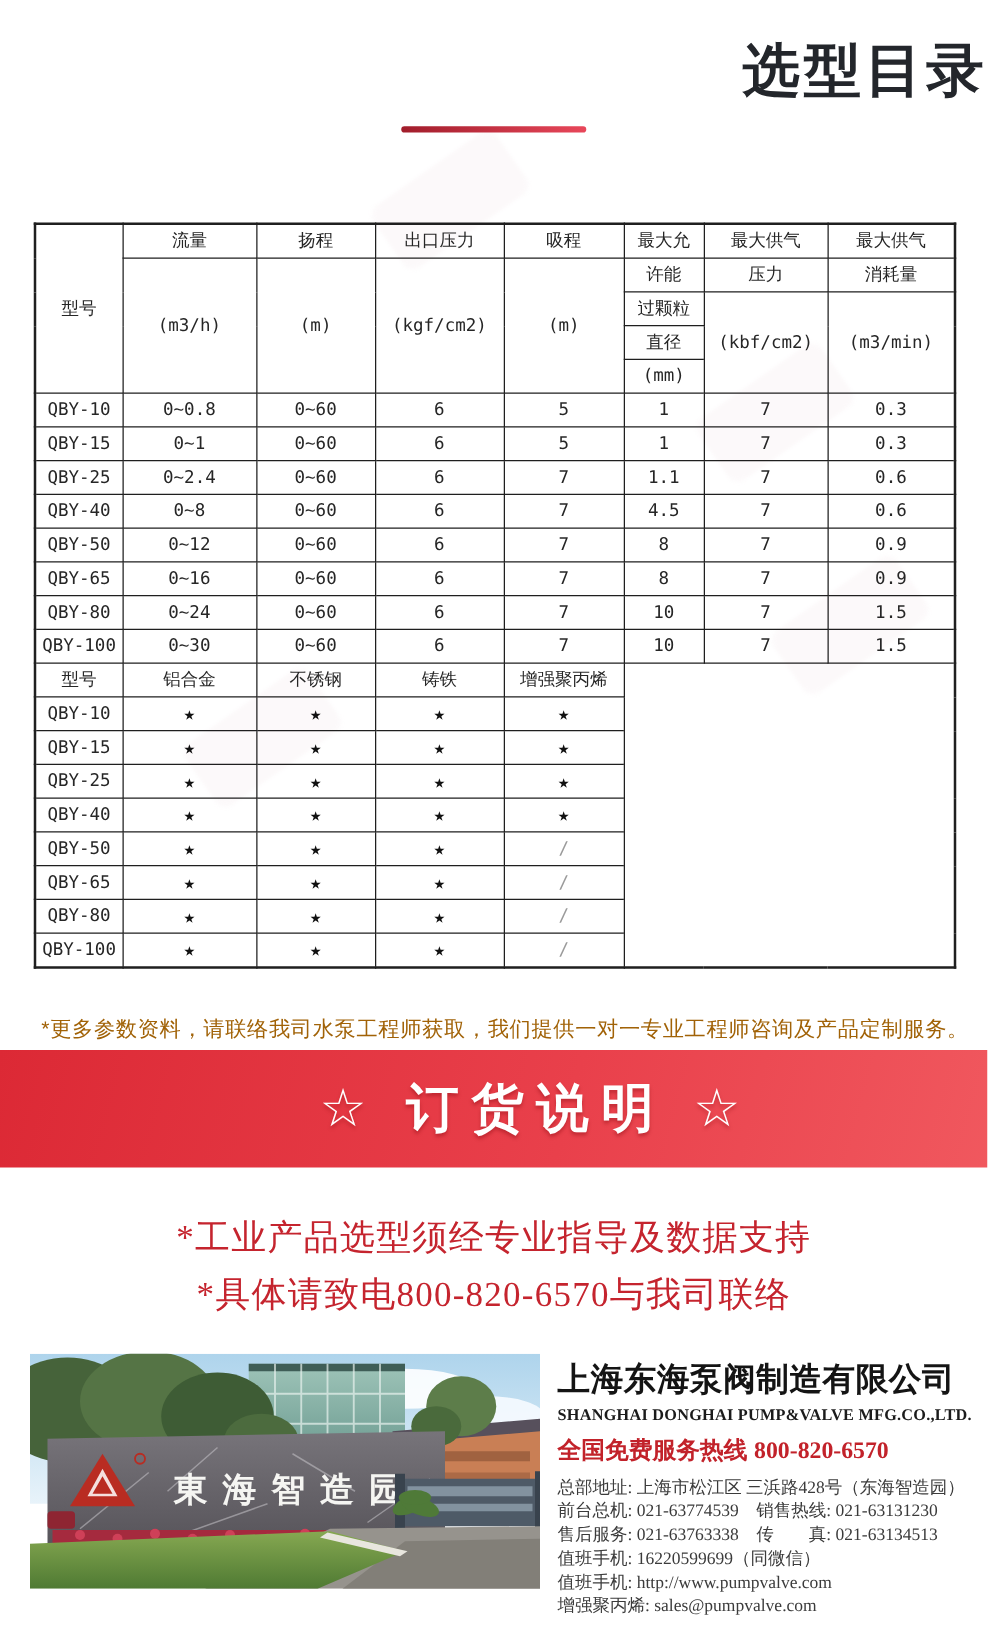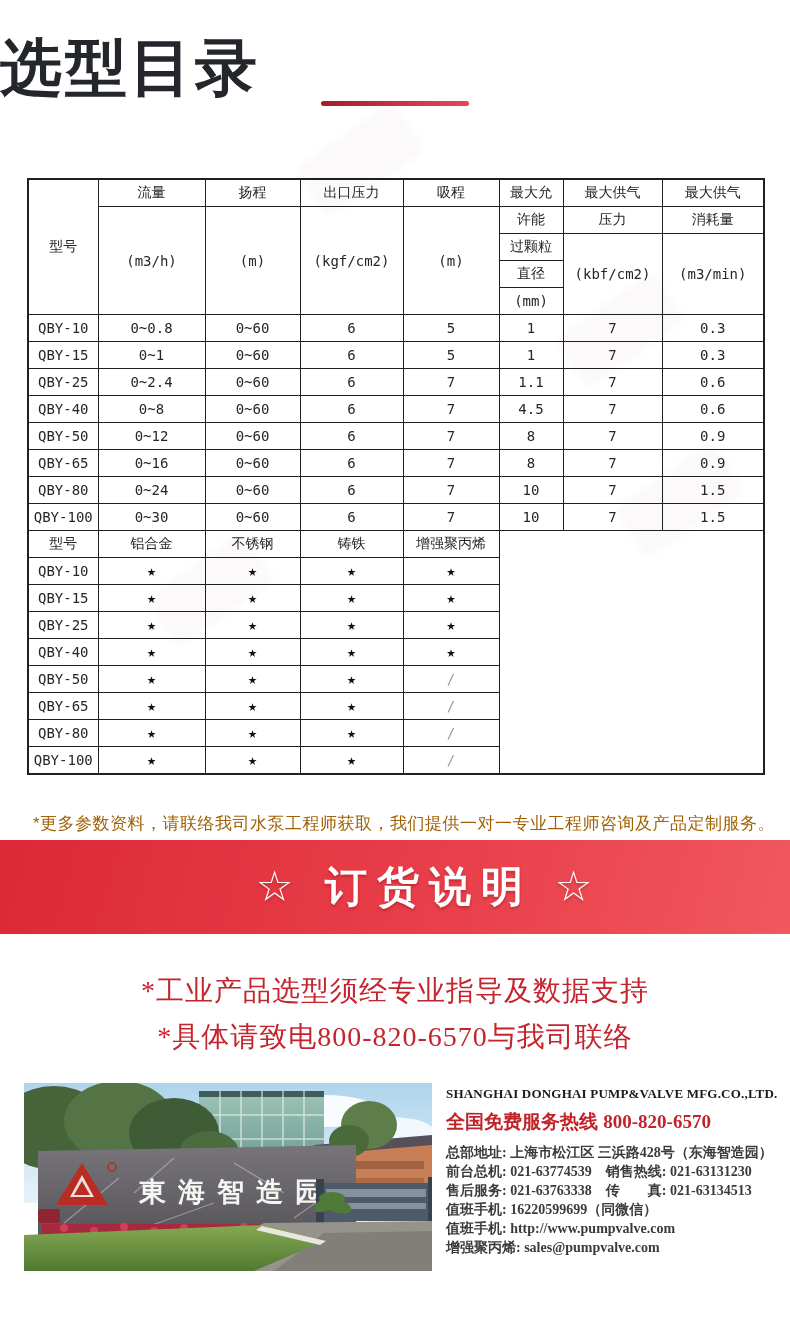--- a/index.html
+++ b/index.html
@@ -4,22 +4,22 @@
 <style>
   html,body{margin:0;padding:0;background:#ffffff;}
   #page{position:relative;width:790px;height:1317px;margin:0 auto;background:#fff;overflow:hidden;
         font-family:"Liberation Sans","DejaVu Sans",sans-serif;color:#262626;}
 
   
   .wm{position:absolute;width:120px;height:60px;transform:rotate(-35deg);
       background:rgba(210,160,165,0.06);border-radius:10px;filter:blur(2px);pointer-events:none;}
 
   
-  .page-title{position:absolute;top:26px;left:0;width:100%;text-align:left;
-              font-size:62px;font-weight:bold;letter-spacing:3px;color:#23262b;}
+  .page-title{position:absolute;top:26px;left:0;width:100%;text-align:right;
+              font-size:46px;font-weight:bold;letter-spacing:3px;color:#23262b;}
   .title-underline{position:absolute;top:101px;left:321px;width:148px;height:5px;border-radius:3px;
                    background:linear-gradient(90deg,#a11d2b,#e8475a);}
 
   
   .spec-table{position:absolute;left:27px;top:178px;width:736px;border-collapse:collapse;
               table-layout:fixed;border:2px solid #1f1f1f;
               font-family:"DejaVu Sans Mono","DejaVu Sans",monospace;font-size:14px;color:#262626;}
   .spec-table td{border:1px solid #1f1f1f;height:26px;padding:0 2px;text-align:center;
                  vertical-align:middle;overflow:hidden;white-space:nowrap;}
   .spec-table .star{font-size:15px;color:#111;}
@@ -41,21 +41,21 @@
            font-size:28px;line-height:46px;color:#c5242e;letter-spacing:1px;}
 
   
   .photo{position:absolute;left:24px;top:1083px;width:408px;height:188px;}
   .footer-info{position:absolute;left:446px;top:1086px;width:330px;}
   .company-cn{font-size:26px;font-weight:bold;color:#141414;letter-spacing:0.5px;margin:0 0 3px 0;white-space:nowrap;}
   .company-en{font-family:"Liberation Serif","DejaVu Serif",serif;font-size:13px;font-weight:bold;
               color:#1b1b1b;letter-spacing:0.2px;margin:0 0 7px 0;white-space:nowrap;}
   .hotline{font-size:19px;font-weight:bold;color:#c2222a;margin:0 0 8px 0;white-space:nowrap;}
   .hotline .num{font-family:"Liberation Serif","DejaVu Serif",serif;font-size:19px;text-align:center;}
-  .info-line{font-family:"Liberation Serif","DejaVu Serif",serif;font-size:14px;font-weight:bold;
+  .info-line{font-family:"Liberation Serif","DejaVu Serif",serif;font-size:14px;font-weight:normal;
              color:#3b3b3b;line-height:19px;white-space:nowrap;}
 </style>
 </head>
 <body>
 
 <div id="page">
 
   <div class="wm" style="left:300px;top:130px;"></div>
   <div class="wm" style="left:560px;top:300px;"></div>
   <div class="wm" style="left:150px;top:560px;"></div>
@@ -374,20 +374,21 @@
     <polygon points="240,140 408,138 408,188 140,188" fill="#96938d"></polygon>
     <polygon points="300,150 408,148 408,188 250,188" fill="#827f78"></polygon>
 
     <rect x="14" y="126" width="22" height="14" rx="3" fill="#8e2532"></rect>
 
     <polygon points="0,152 240,142 300,158 230,188 0,188" fill="url(#grass)"></polygon>
     <polygon points="238,143 302,158 296,162 232,147" fill="#e8e6de"></polygon>
   </svg>
 
   <div class="footer-info">
+    <div class="company-cn">上海东海泵阀制造有限公司</div>
     <div class="company-en">SHANGHAI DONGHAI PUMP&amp;VALVE MFG.CO.,LTD.</div>
     <div class="hotline">
       <span>全国免费服务热线</span>
       <span class="num">800-820-6570</span>
     </div>
     <div class="info-line">总部地址: 上海市松江区 三浜路428号（东海智造园）</div>
     <div class="info-line">前台总机: 021-63774539　销售热线: 021-63131230</div>
     <div class="info-line">售后服务: 021-63763338　传　　真: 021-63134513</div>
     <div class="info-line">值班手机: 16220599699（同微信）</div>
     <div class="info-line">值班手机: http://www.pumpvalve.com</div>

